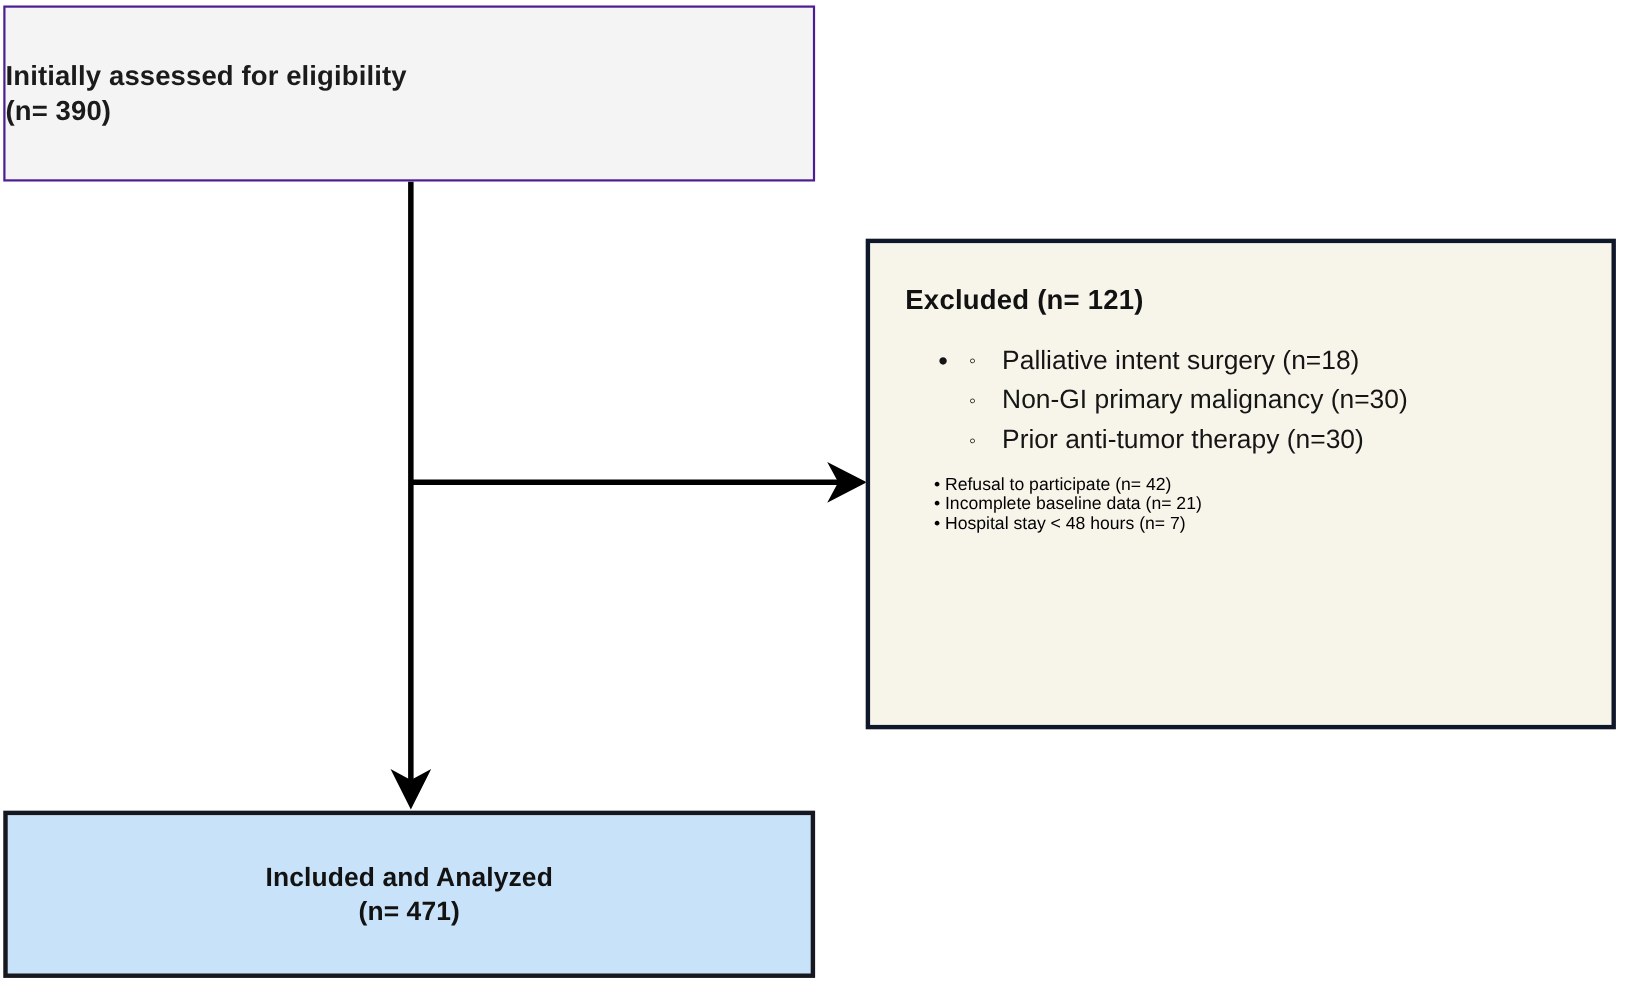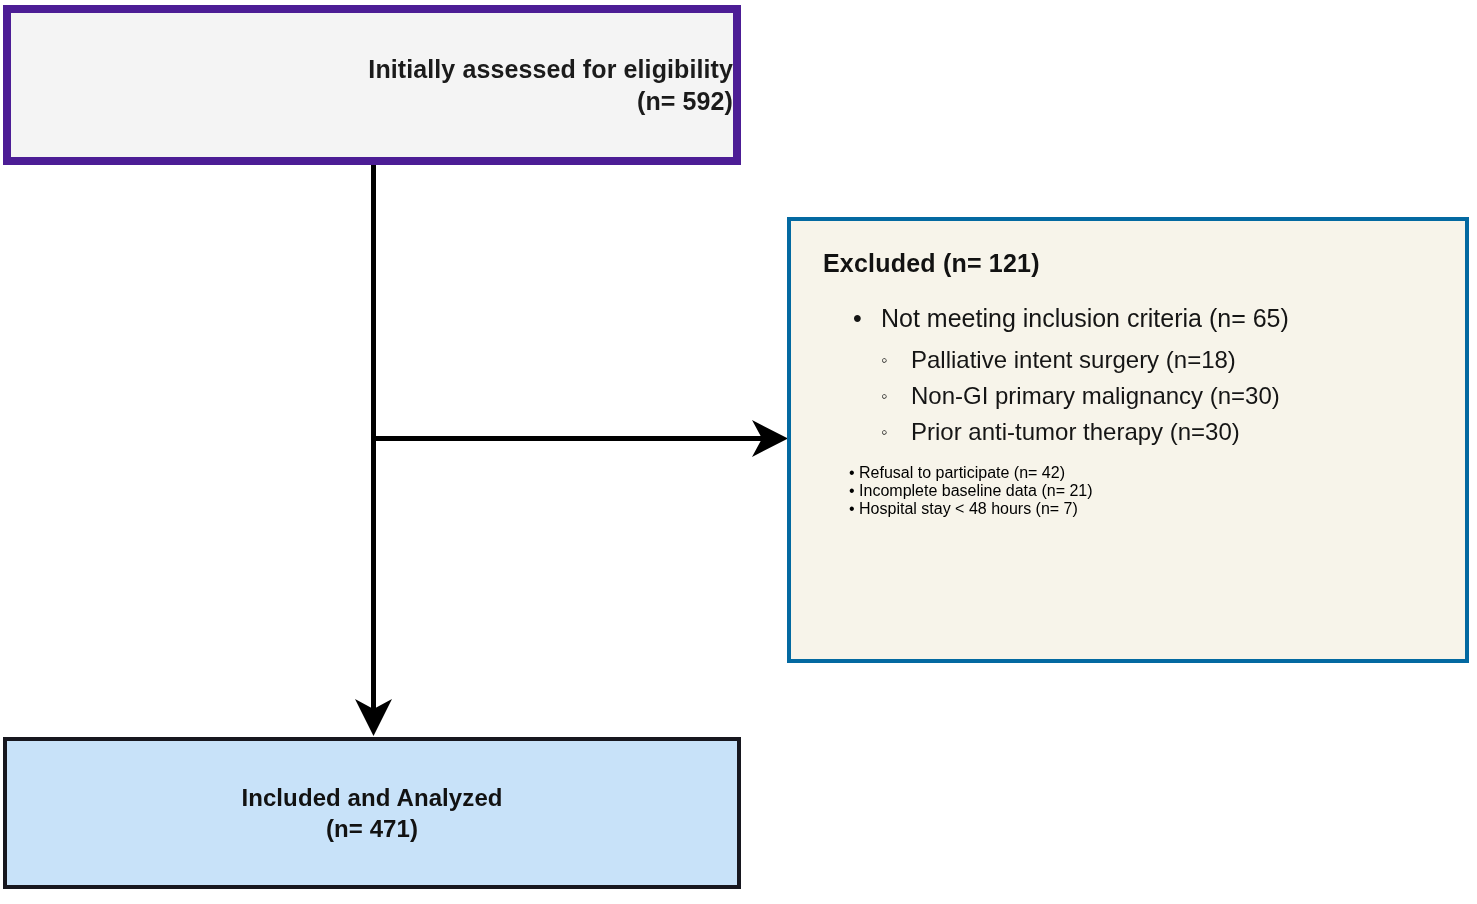--- a/index.html
+++ b/index.html
@@ -26,24 +26,24 @@
     position: absolute;
     box-sizing: border-box;
   }
 
   #box-assessed {
     left: 3px;
     top: 5px;
     width: 738px;
     height: 160px;
     background: #F4F4F4;
-    border: 8px solid #4c1d95;
+    border: 2px solid #4c1d95;
     display: flex;
     flex-direction: column;
-    align-items: flex-end;
+    align-items: flex-start;
     justify-content: center;
   }
   #box-assessed .line {
     font-size: 25px;
     font-weight: bold;
     line-height: 1.28;
     letter-spacing: 0.1px;
     color: #1b1b1b;
     text-align: center;
   }
@@ -68,22 +68,22 @@
     color: #121212;
     text-align: center;
   }
 
   #box-excluded {
     left: 787px;
     top: 217px;
     width: 682px;
     height: 446px;
     background: #F7F4EA;
-    border: 4px solid #0369a1;
-    padding: 28px 20px 20px 28px;
+    border: 4px solid #0f172a;
+    padding: 38px 20px 20px 28px;
   }
   #excluded-title {
     font-size: 25px;
     font-weight: bold;
     color: #121212;
     letter-spacing: 0.2px;
     margin: 0 0 22px 4px;
   }
 
   ul.lvl1 {
@@ -152,31 +152,30 @@
 
     <polygon points="373.5,736 355,699 373.5,709 392,699" fill="#000000"></polygon>
 
     <line x1="373.5" y1="438.5" x2="768" y2="438.5" stroke="#000000" stroke-width="5"></line>
 
     <polygon points="788,438.5 752,420 762,438.5 752,457" fill="#000000"></polygon>
   </svg>
 
   <div class="box" id="box-assessed">
     <div class="line">Initially assessed for eligibility</div>
-    <div class="line">(n= 592)</div>
+    <div class="line">(n= 390)</div>
   </div>
 
   <div class="box" id="box-excluded">
     <div id="excluded-title">Excluded (n= 121)</div>
 
     <ul class="lvl1">
 
       <li class="bullet-item">
         <span class="marker">•</span>
-        <span>Not meeting inclusion criteria (n= 65)</span>
       </li>
 
       <ul class="lvl2">
         <li class="subbullet-item">
           <span class="marker">◦</span>
           <span>Palliative intent surgery (n=18)</span>
         </li>
         <li class="subbullet-item">
           <span class="marker">◦</span>
           <span>Non-GI primary malignancy (n=30)</span>

